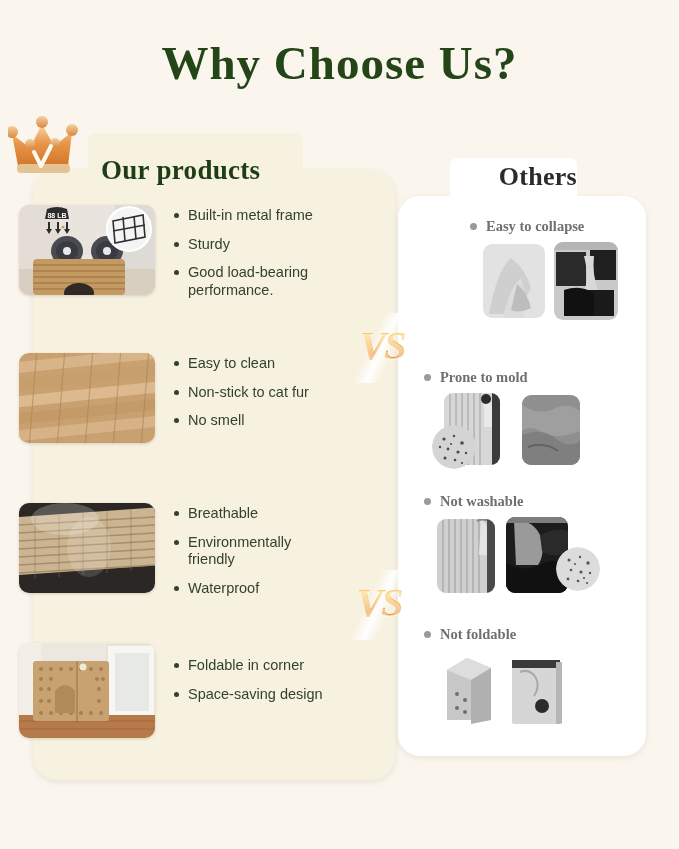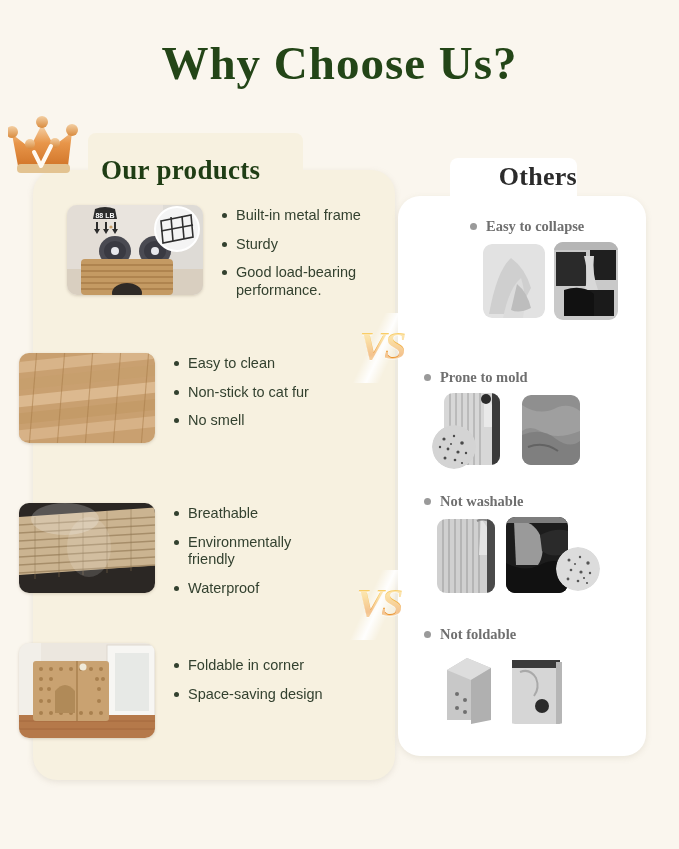--- a/index.html
+++ b/index.html
@@ -146,21 +146,21 @@
     </svg>
   </div>
 
   <div class="banner-left">
     <span class="btxt">Our products</span>
   </div>
   <div class="banner-right">
     <span class="btxt">Others</span>
   </div>
 
-  <div class="lrow" style="top:205px;padding-left:48px;">
+  <div class="lrow" style="top:205px;">
     <div class="photo">
       <svg width="136" height="90" viewBox="0 0 136 90">
         <rect width="136" height="90" fill="#e9e4de"></rect>
         <rect x="0" y="0" width="40" height="64" fill="#e3ddd6"></rect>
         <rect x="96" y="0" width="40" height="90" fill="#dedbd6"></rect>
         <rect x="0" y="64" width="136" height="26" fill="#d9cfc0"></rect>
         <circle cx="44" cy="22" r="1.6" fill="#c9a06a"></circle>
 
         <g>
           <ellipse cx="48" cy="46" rx="16" ry="15" fill="#4a4a52"></ellipse>

